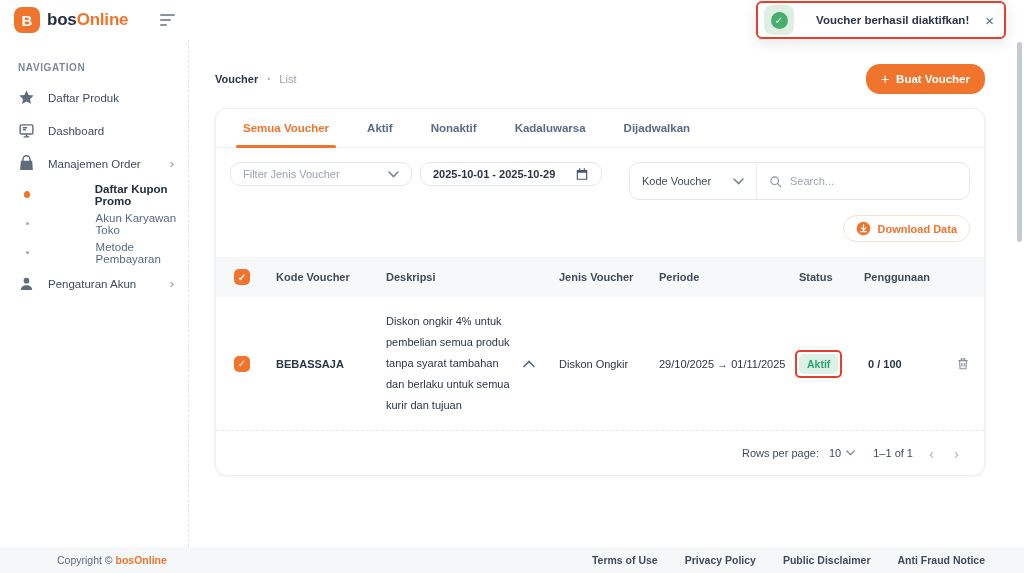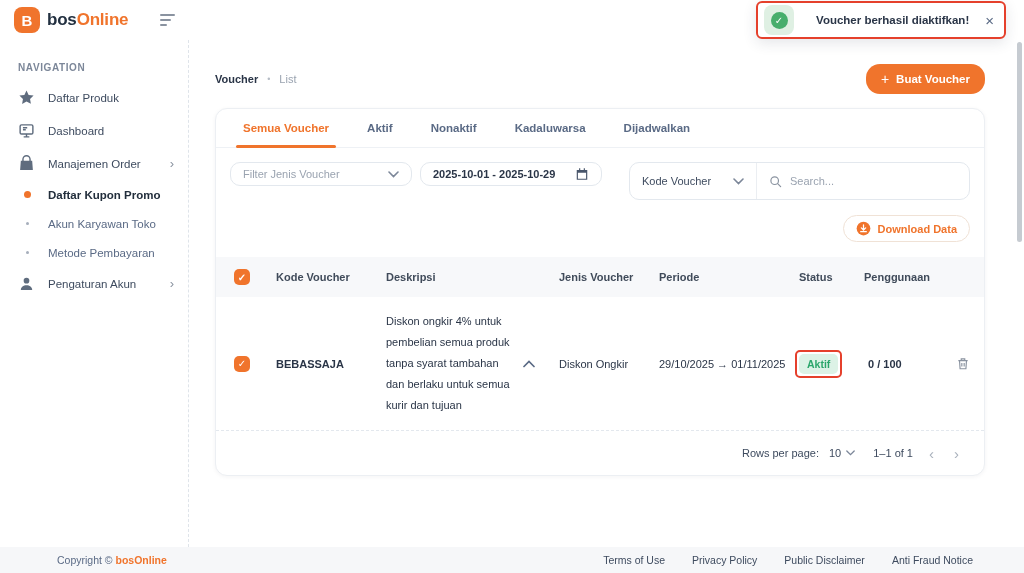--- a/index.html
+++ b/index.html
@@ -30,21 +30,21 @@
   .main { flex:1; padding:24px 39px 0 26px; }
 
   
   .nav-section { font-size:10px; font-weight:700; letter-spacing:0.6px; color:#7C8799; padding:0 0 8px 18px; }
   .nav-item { display:flex; align-items:center; height:33px; padding:0 14px 0 18px; cursor:pointer; }
   .nav-item svg { width:17px; height:17px; flex-shrink:0; }
   .nav-label { font-size:11.5px; font-weight:500; color:#3E4B5F; margin-left:13px; }
   .nav-chev { margin-left:auto; color:#8A93A0; font-size:13px; }
   .nav-item.active-parent { background:#FCEEE2; border-radius:9px; margin:0 9px; padding:0 8px 0 9px; }
   .nav-item.active-parent .nav-label, .nav-item.active-parent .nav-chev { color:#F0742C; font-weight:700; }
-  .nav-sub { display:flex; align-items:center; height:29px; padding-left:24px; cursor:pointer; }
+  .nav-sub { display:flex; align-items:center; height:29px; padding-left:24px; cursor:pointer;gap:48px; }
   .nav-sub .dot { width:7px; height:7px; border-radius:50%; background:#F0742C; }
   .nav-sub.inactive .dot { width:3px; height:3px; background:#A6AEBB; margin:0 2px; }
   .nav-sub .sub-label { margin-left:17px; font-size:11.5px; color:#5A6A85; }
   .nav-sub.active .sub-label { color:#222E3C; font-weight:700; }
 
   
   .page-head { display:flex; align-items:flex-start; }
   .page-title { font-size:17px; font-weight:800; color:#222E3C; }
   .breadcrumb { display:flex; align-items:center; gap:9px; margin-top:9px; font-size:11px; }
   .bc-main { color:#2A3547; font-weight:600; }
@@ -96,25 +96,25 @@
   .cell.usage { font-weight:700; padding-left:17px; }
   .trash { display:flex; justify-content:center; cursor:pointer; }
 
   
   .pagination { display:flex; align-items:center; justify-content:flex-end; height:44px; padding-right:20px; gap:10px; font-size:11px; color:#3E4B5F; }
   .rpp-select { display:flex; align-items:center; gap:5px; cursor:pointer; margin-right:8px; }
   .pg-range { margin-right:1px; }
   .pg-arrow { color:#A9B1BC; font-size:15px; cursor:pointer; padding:0 5px; }
 
   
-  .footer { position:absolute; left:0; right:0; bottom:0; height:26px; background:#F6F7F9; display:flex; align-items:center; padding:0 51px 0 57px; font-size:10.5px; }
+  .footer { position:absolute; left:0; right:0; bottom:0; height:26px; background:#F6F7F9; display:flex; align-items:center; padding:0 39px 0 57px; font-size:10.5px; }
   .copyright { color:#5A6A85; }
   .copyright .brand { color:#F0742C; font-weight:600; }
   .foot-links { margin-left:auto; display:flex; gap:27px; }
-  .foot-link { color:#3E4B5F; cursor:pointer; }
+  .foot-link { color:#3E4B5F; cursor:pointer;font-weight:bold; }
 
   
   .scrollbar-thumb { position:absolute; right:2px; top:42px; width:5px; height:200px; background:#C6CBD1; border-radius:3px; }
 
   svg { display:block; }
 </style>
 </head>
 <body>
 
 <div class="app">

